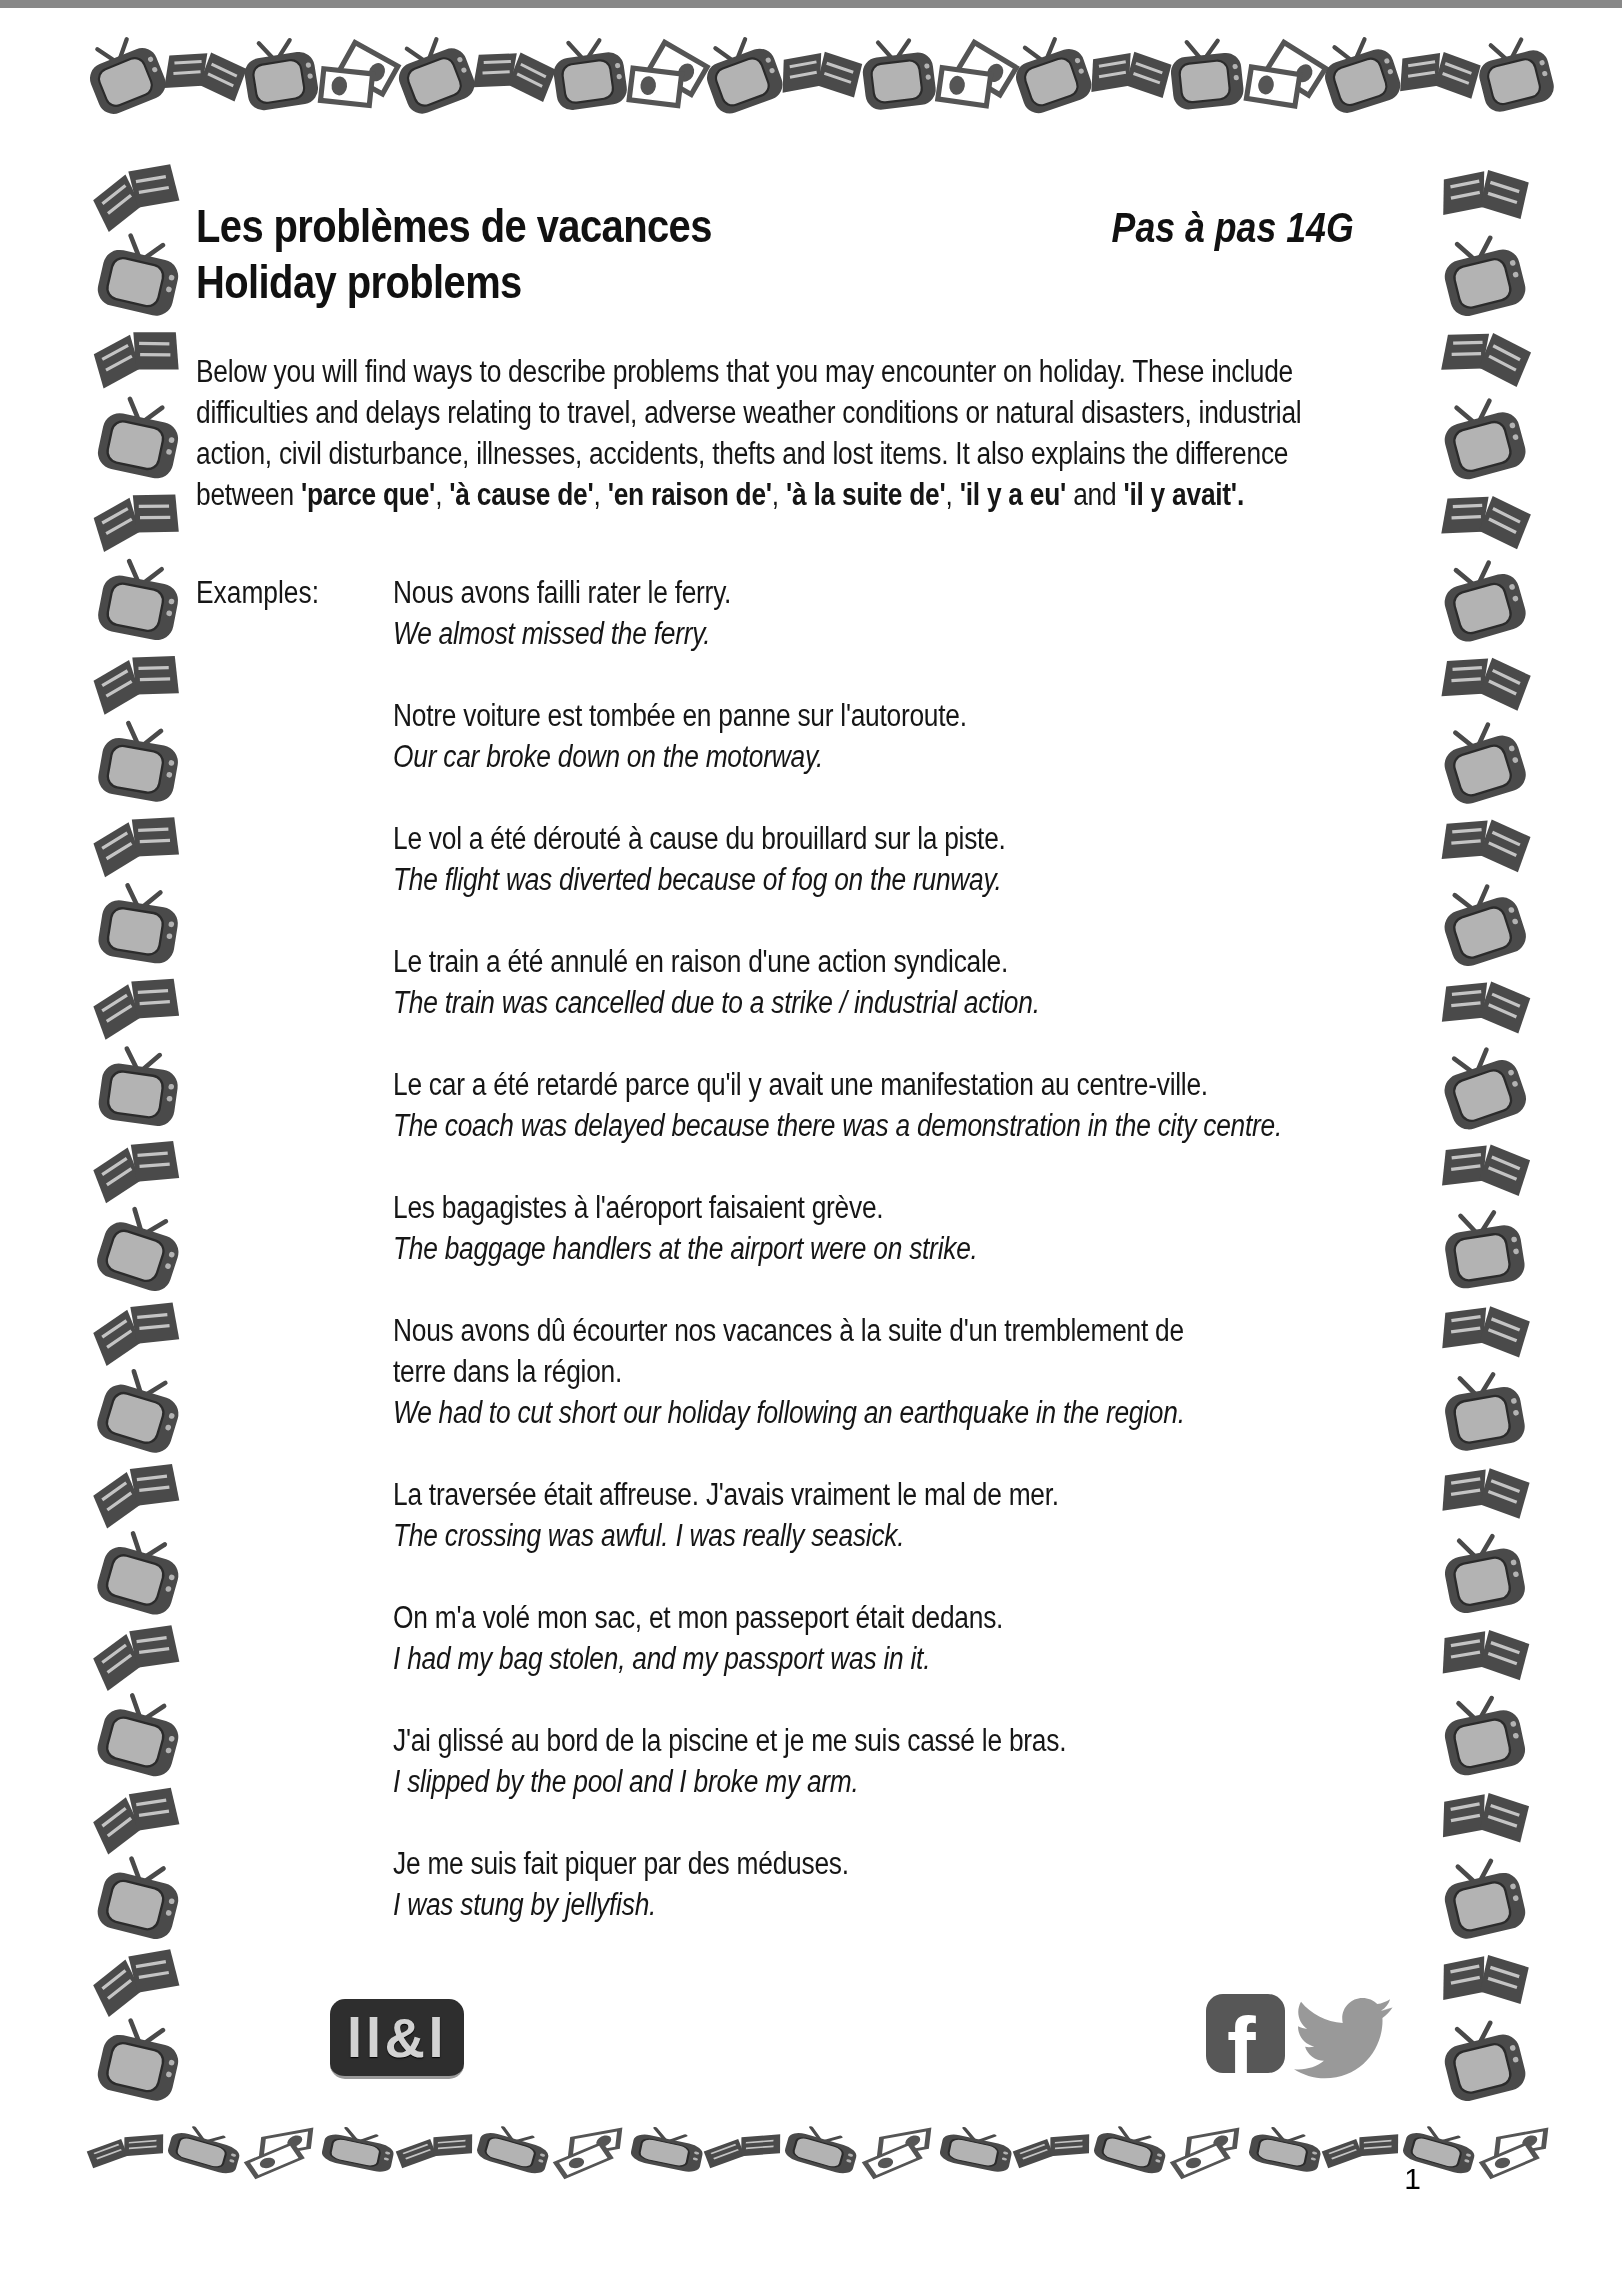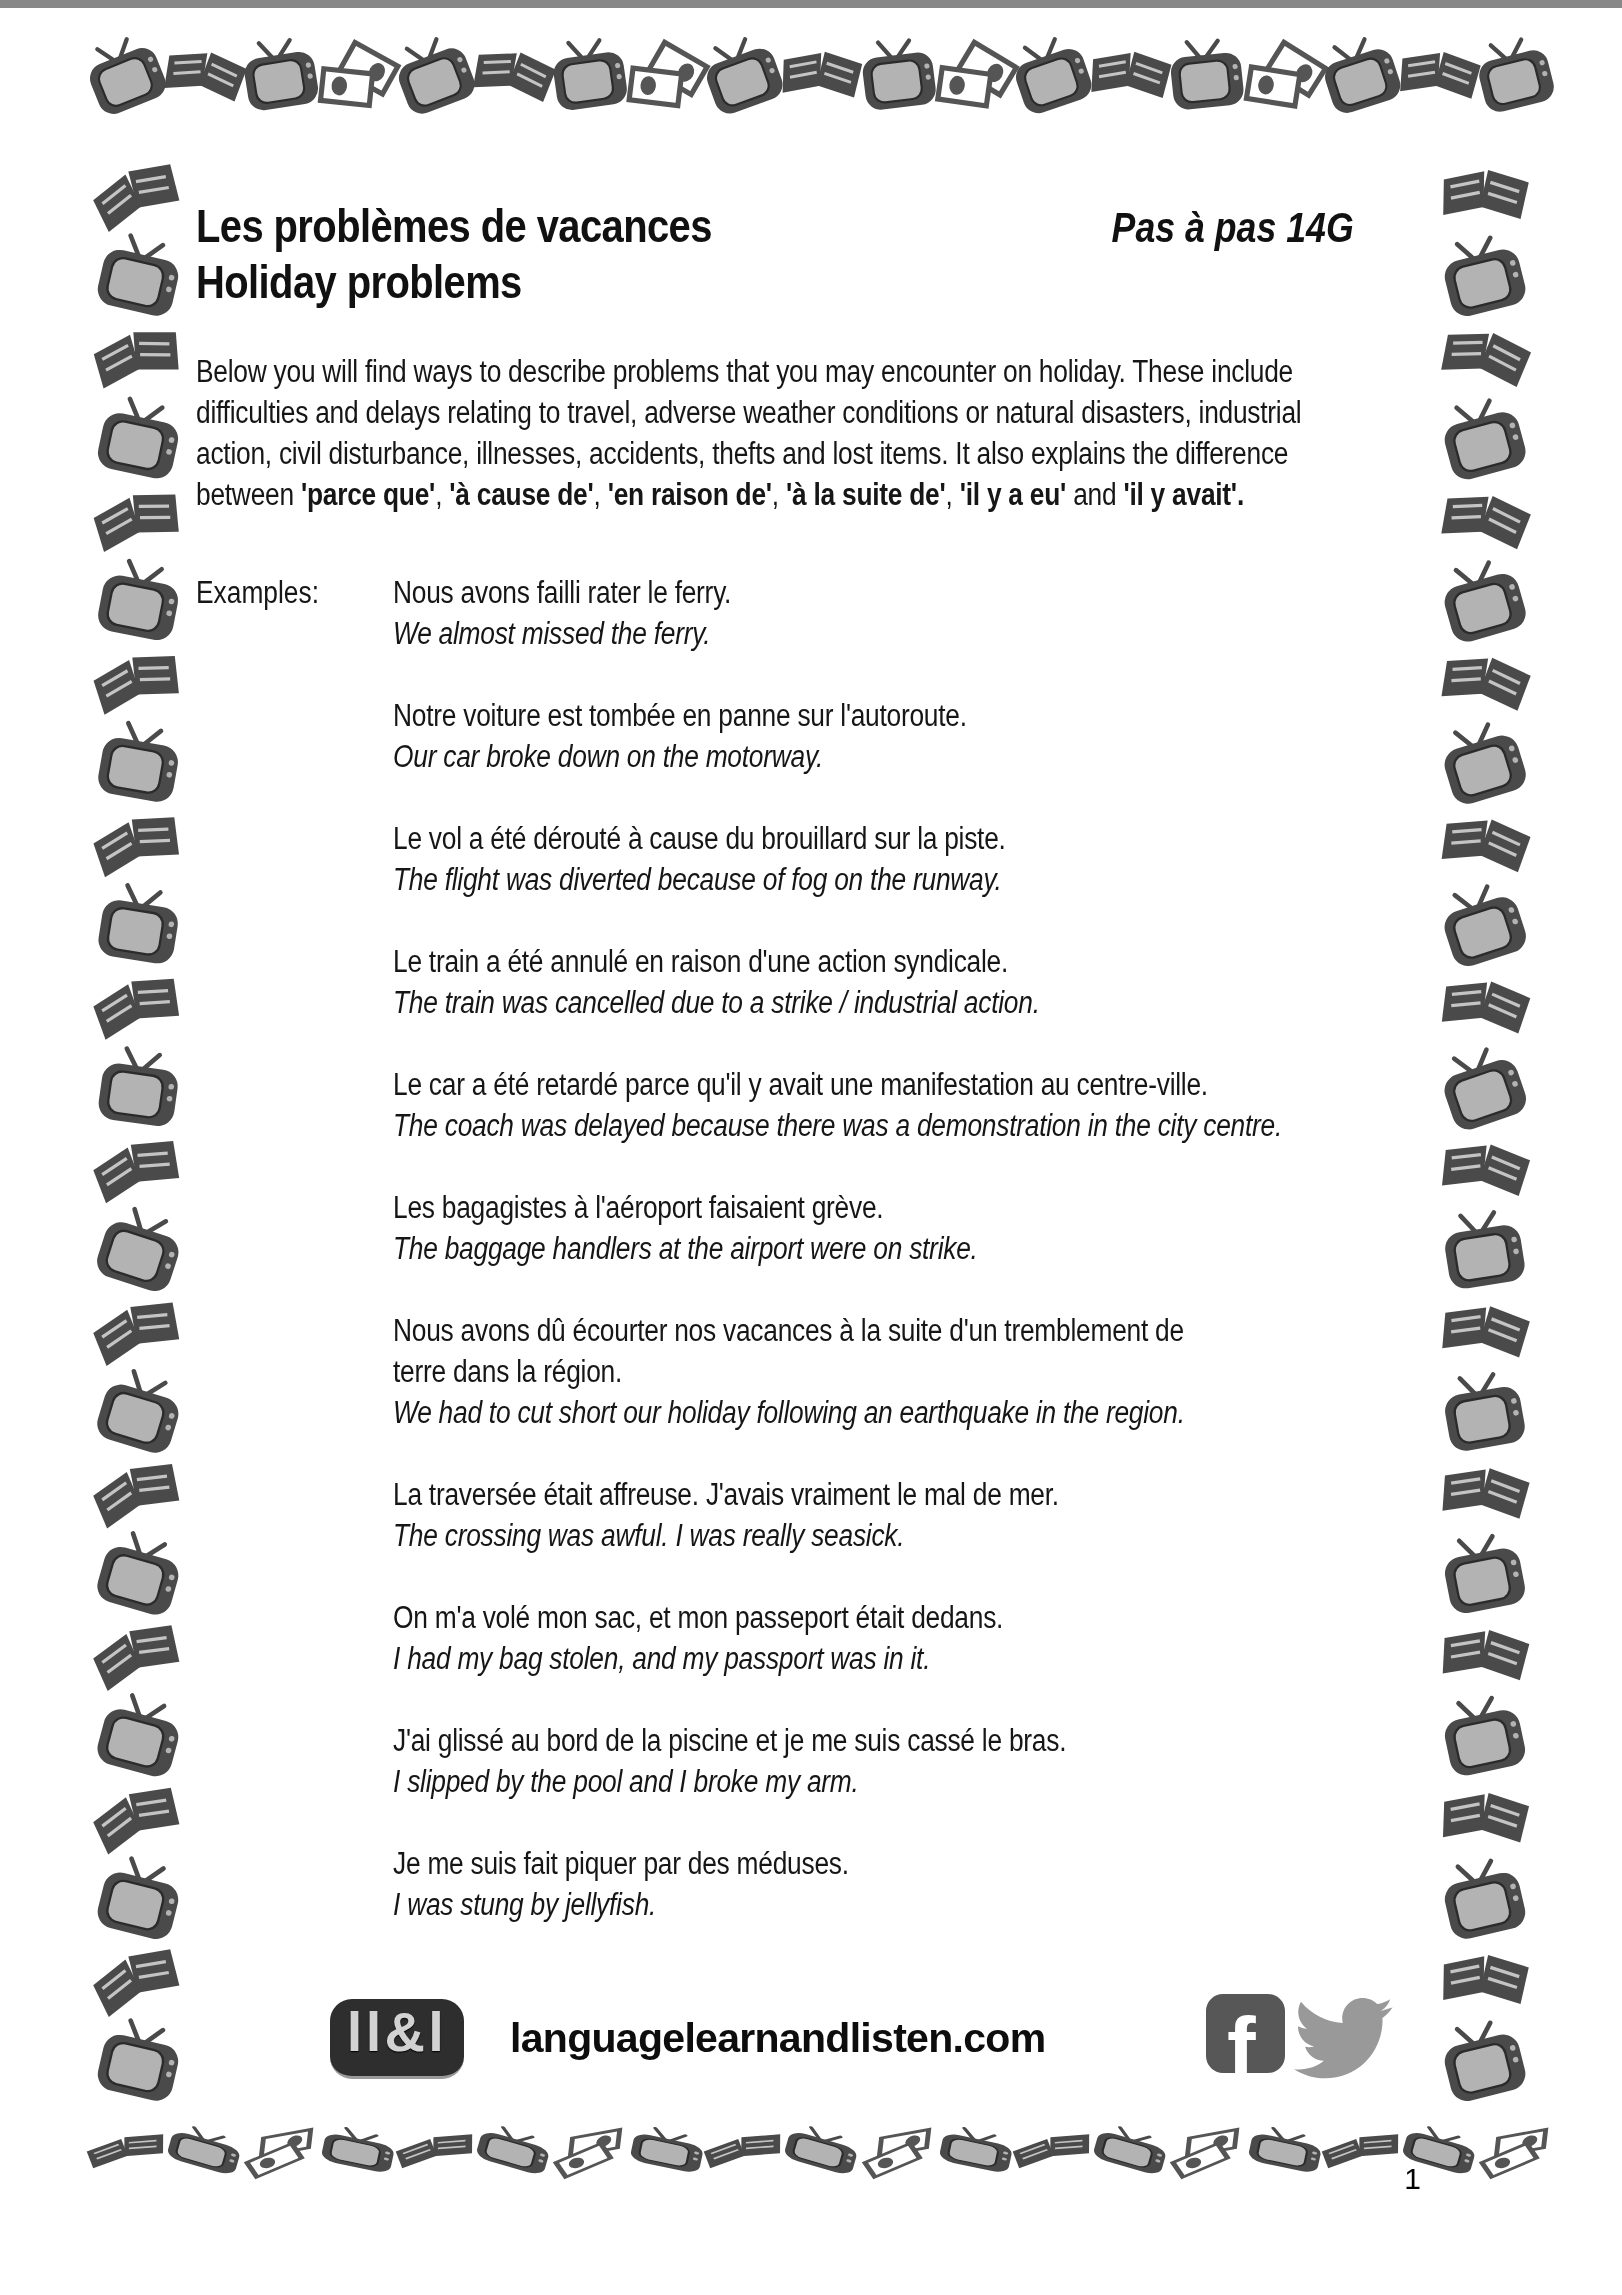--- a/index.html
+++ b/index.html
@@ -21,22 +21,22 @@
   .examples-label{position:absolute;left:196px;top:564px;font-size:31px;line-height:41px;}
   .examples-list{position:absolute;left:393px;top:564px;width:1263px;font-size:31px;line-height:41px;letter-spacing:-0.3px;}
   .pair{margin:0 0 41px 0;}
   .fr{font-style:normal;}
   .en{font-style:italic;}
   
   .bicon{position:absolute;overflow:visible;}
   
   .logo-badge{
     position:absolute;left:330px;top:1991px;width:134px;height:77px;
-    background:#2e2e2e;border-radius:22px;border-bottom:3.3px solid #9a9a9a;
-    display:flex;align-items:flex-start;justify-content:center;
+    background:#2e2e2e;border-radius:15px;border-bottom:3.3px solid #9a9a9a;
+    display:flex;align-items:center;justify-content:center;
   }
   .logo-badge span{
     font-size:56px;font-weight:bold;color:#d2d2d2;letter-spacing:3.3px;
     text-shadow:0 1.3px 1.3px #000;
   }
   .website{position:absolute;left:510px;top:2010px;font-size:41px;font-weight:bold;line-height:41px;color:#0d0d0d;letter-spacing:-0.7px;}
   .fb-badge{position:absolute;left:1206px;top:1986px;width:79px;height:79px;background:#575757;border-radius:17px;overflow:hidden;}
   .fb-badge span{position:absolute;left:21px;bottom:-23.6px;font-size:86px;font-weight:bold;color:#ffffff;}
   .tw-icon{position:absolute;left:1294px;top:1990px;width:99px;height:81px;}
   .page-number{position:absolute;left:1380px;top:2154px;width:65px;text-align:center;font-size:30px;color:#000;}
@@ -392,21 +392,20 @@
       </div>
       <div class="pair">
         <div class="fr">Je me suis fait piquer par des méduses.</div>
         <div class="en">I was stung by jellyfish.</div>
       </div>
     </div>
 
   <div class="logo-badge">
     <span>ll&amp;l</span>
   </div>
-  <div class="website">languagelearnandlisten.com</div>
   <div class="fb-badge">
       <span>f</span>
     </div>
   <svg class="tw-icon" viewBox="0 0 100 82">
     <path fill="#999999" d="M100 9.4c-3.7 1.6-7.6 2.7-11.8 3.2 4.2-2.5 7.5-6.6 9-11.4-4 2.4-8.4 4.1-13 5-3.8-4-9.1-6.2-15-6.2-11.3 0-20.5 9.2-20.5 20.5 0 1.6.2 3.2.5 4.7C32.2 24.3 17.1 16.2 7 3.8 5.2 6.9 4.2 10.4 4.2 14.2c0 7.1 3.6 13.4 9.1 17.1-3.4-.1-6.5-1-9.3-2.6v.3c0 9.9 7.1 18.2 16.4 20.1-1.7.5-3.5.7-5.4.7-1.3 0-2.6-.1-3.9-.4 2.6 8.1 10.2 14.1 19.1 14.2-7 5.5-15.9 8.8-25.5 8.8-1.7 0-3.3-.1-4.9-.3 9.1 5.8 19.8 9.2 31.4 9.2 37.7 0 58.3-31.2 58.3-58.3l-.1-2.7c4-2.9 7.5-6.5 10.2-10.6-3.7 1.6-7.6 2.7-11.7 3.2z"></path>
   </svg>
   <div class="page-number">1</div>
 
 </div>
 

